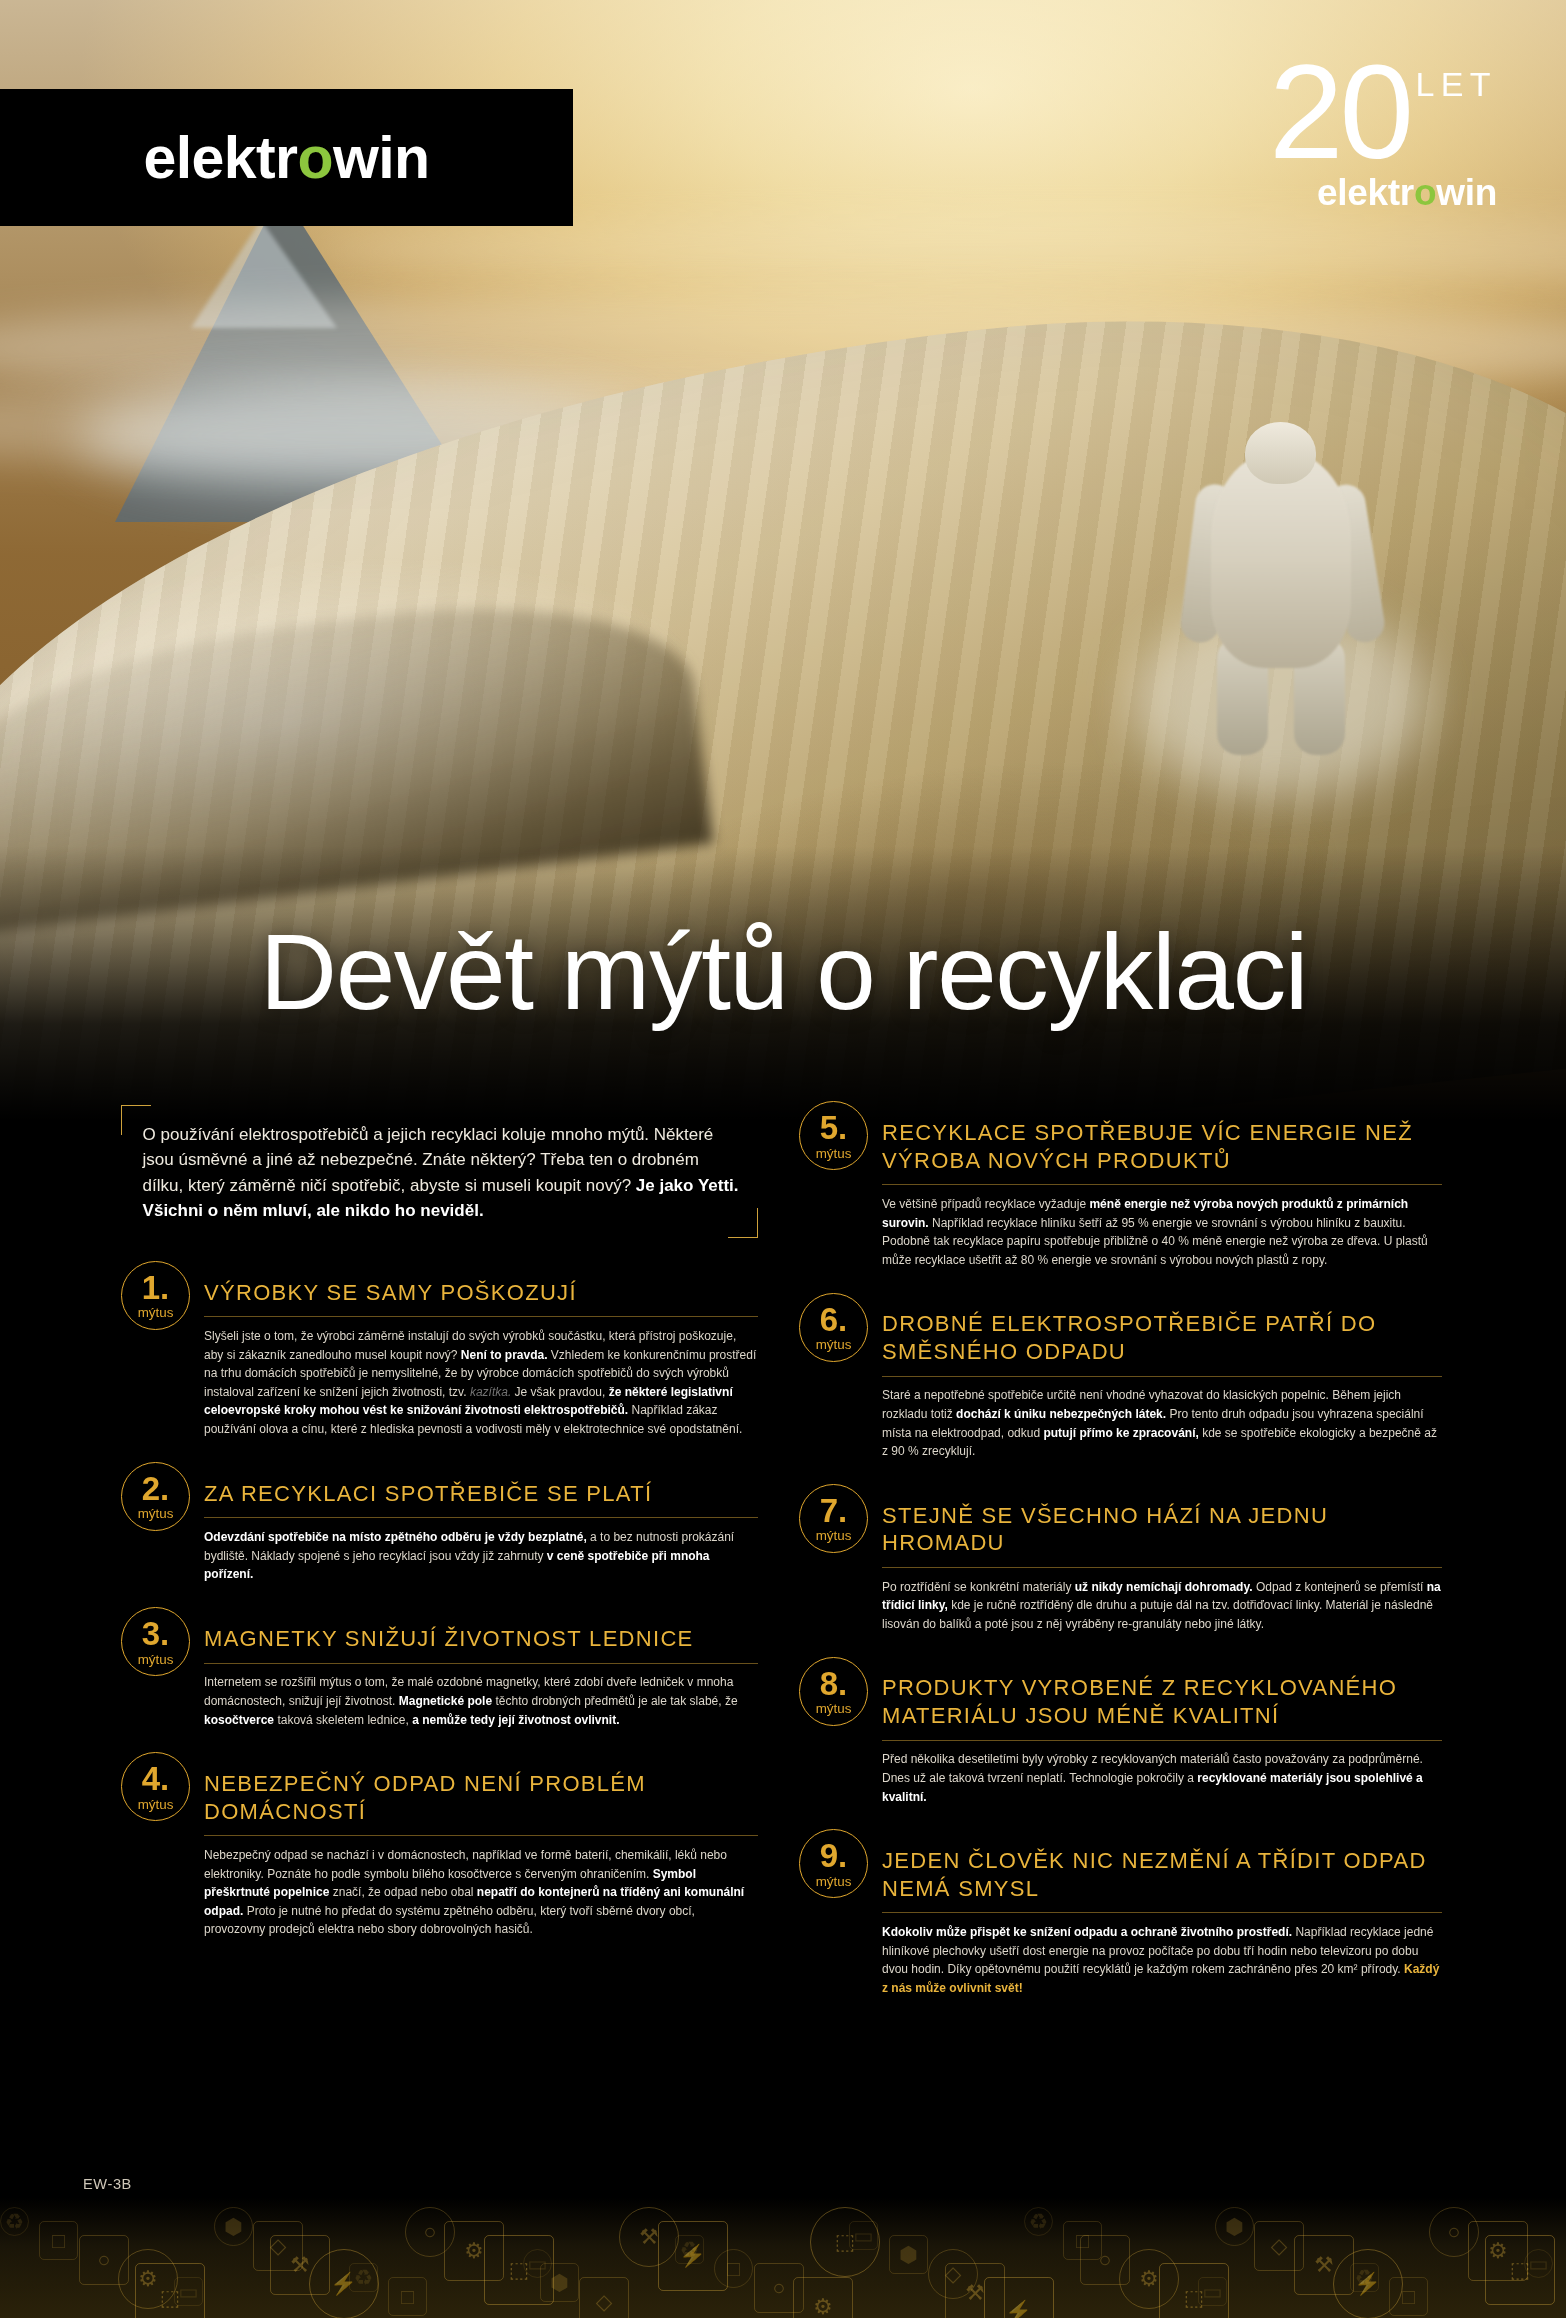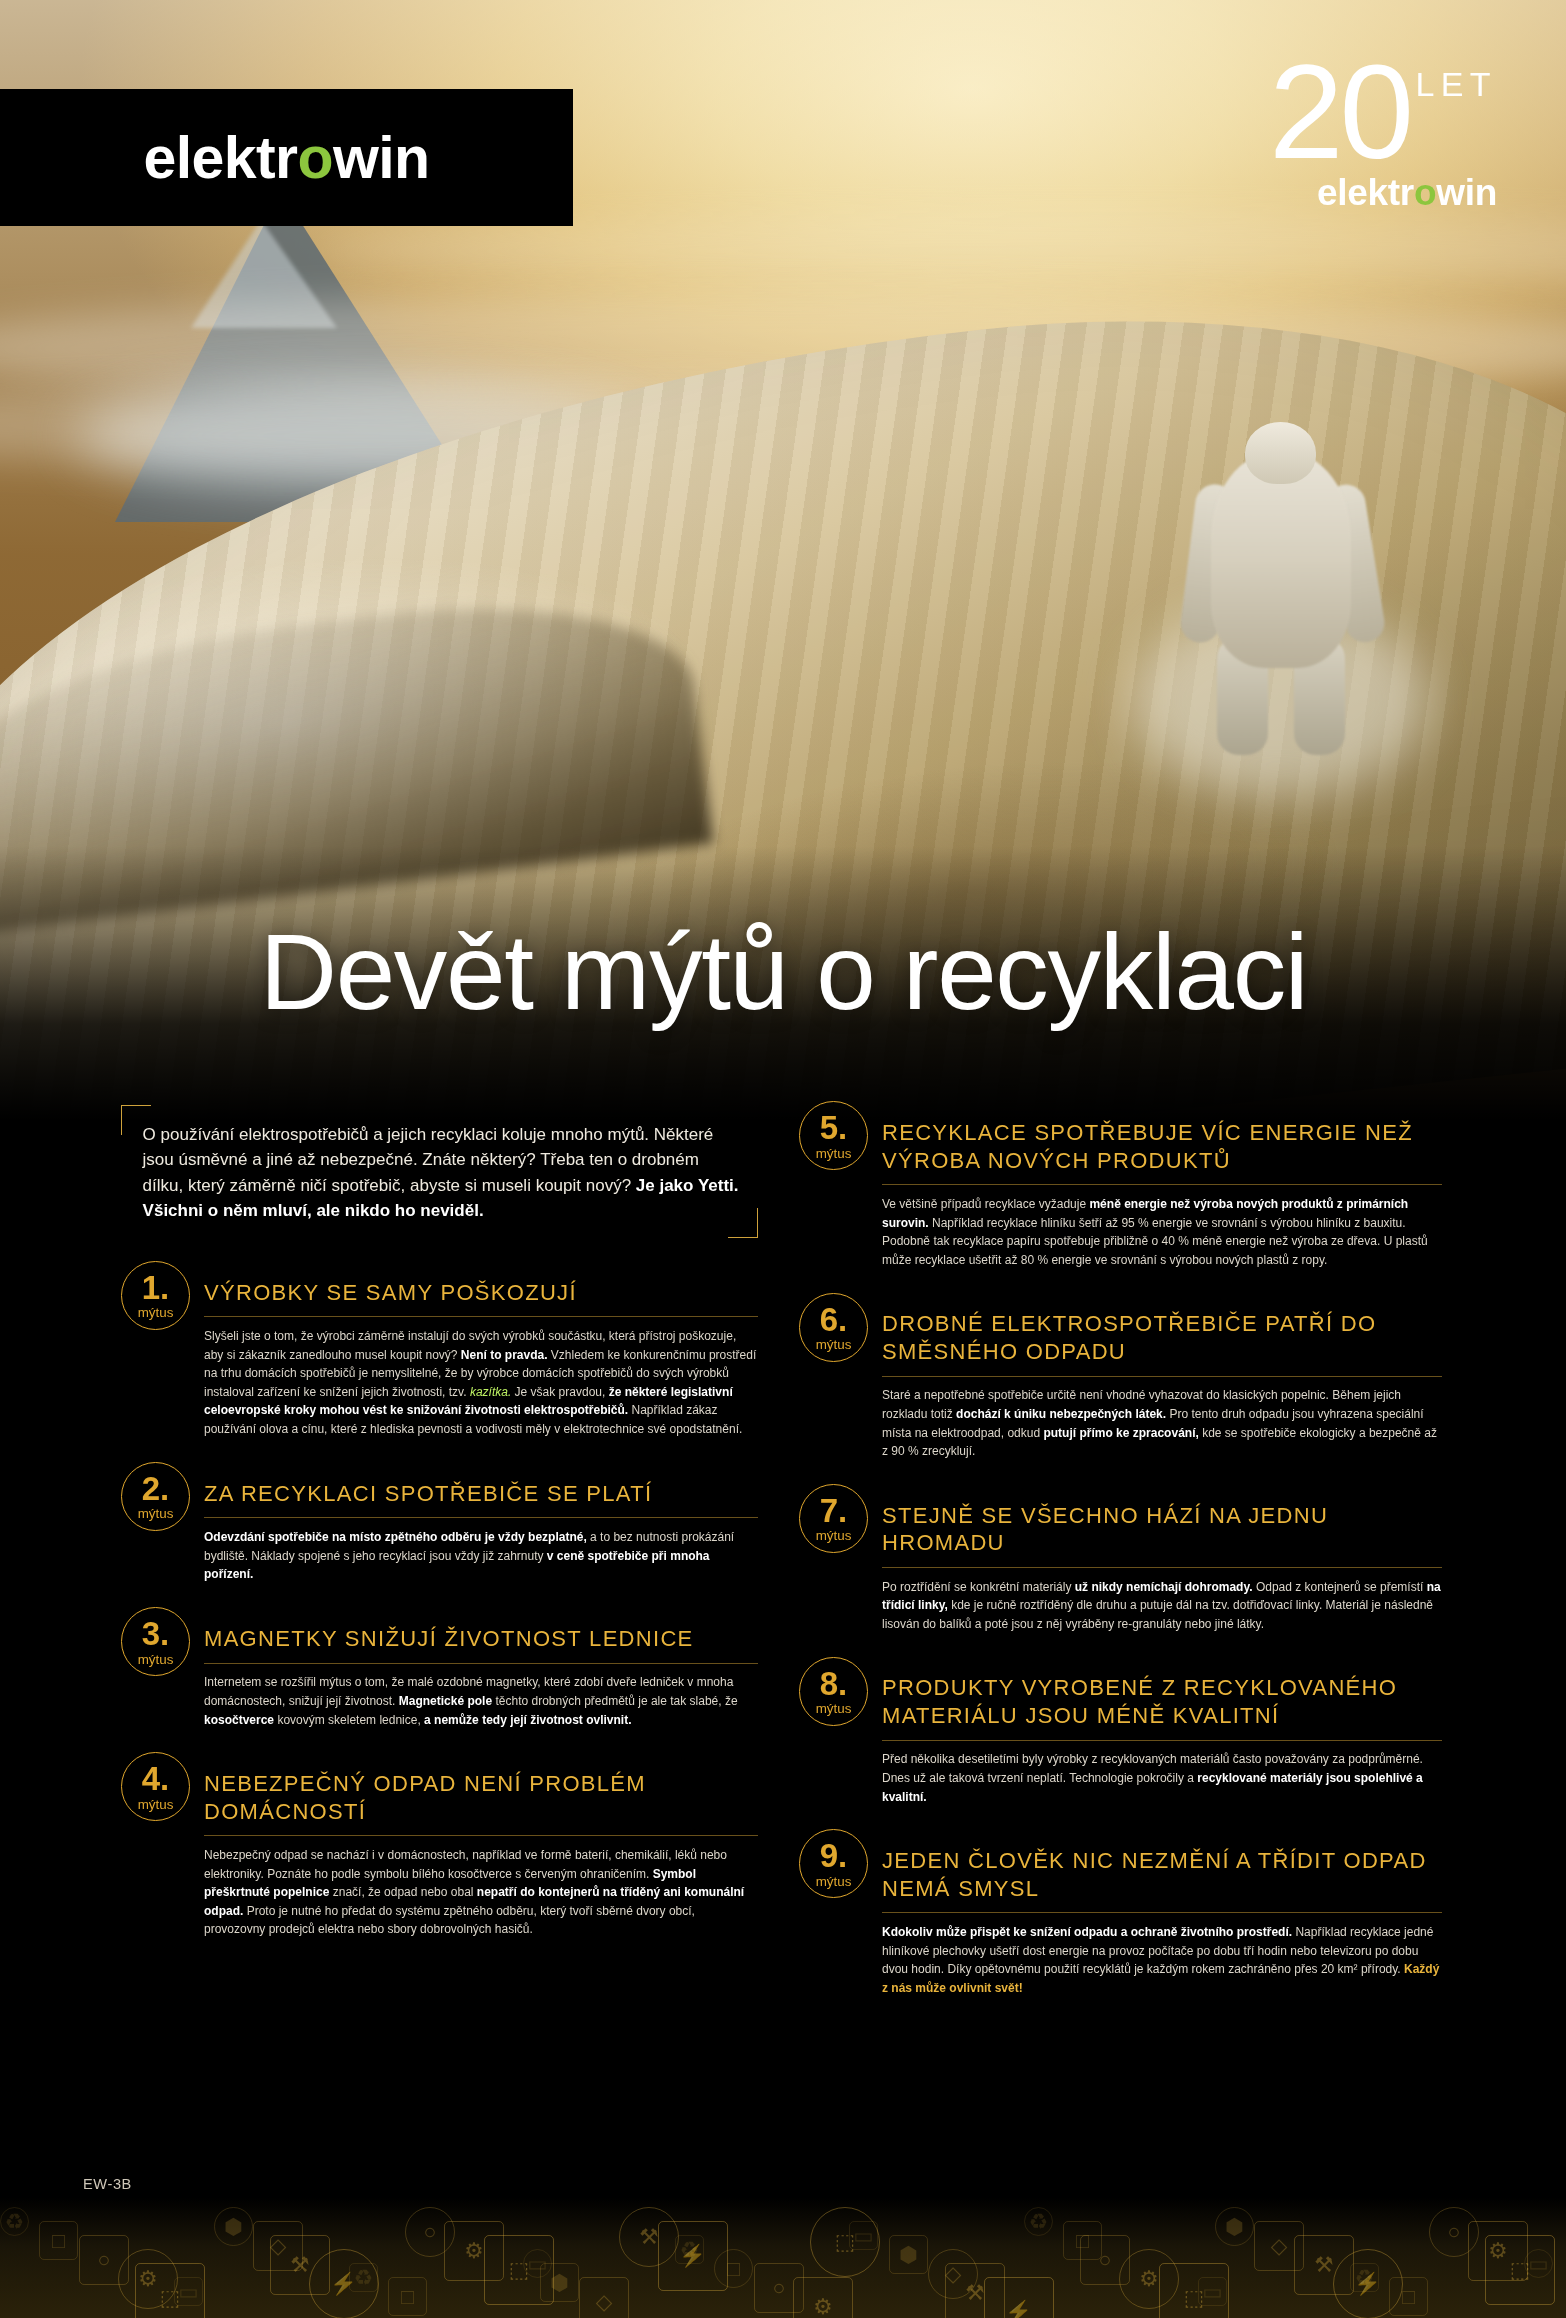--- a/index.html
+++ b/index.html
@@ -223,21 +223,21 @@
     padding-top: 14px;
     text-transform: uppercase;
     font-weight: 400;
   }
   .rule {
     margin: 10.2px 0 10.2px 0;
     height: 0.6px; background: rgba(233,180,60,0.45);
   }
   .myth-body { font-size: 12px; line-height: 1.55; color: #ddd7cb; }
   .myth-body b { color: #fff; }
-  .myth-body i { color: #bef264; }
+  .myth-body i { color: #737373; }
   .hl-gold { color: #e9b43c; font-weight: 700; }
 
   
   .col-right .myth:first-child { margin-top: 0; }
 
   
   .footer-code {
     position: absolute; left: 83px; bottom: 127px;
     color: #cfc7b8; font-size: 14.6px; letter-spacing: 0.6px;
   }
@@ -329,21 +329,21 @@
             <div class="rule"></div>
             <p class="myth-body"><b>Odevzdání spotřebiče na místo zpětného odběru je vždy bezplatné,</b><span> a to bez nutnosti prokázání bydliště. Náklady spojené s jeho recyklací jsou vždy již zahrnuty </span><b>v ceně spotřebiče při mnoha pořízení.</b></p>
           </div>
           <div class="myth">
             <div class="badge">
               <span class="num">3.</span>
               <span class="lbl">mýtus</span>
             </div>
             <div class="myth-title">MAGNETKY SNIŽUJÍ ŽIVOTNOST LEDNICE</div>
             <div class="rule"></div>
-            <p class="myth-body"><span>Internetem se rozšířil mýtus o tom, že malé ozdobné magnetky, které zdobí dveře ledniček v mnoha domácnostech, snižují její životnost. </span><b>Magnetické pole</b><span> těchto drobných předmětů je ale tak slabé, že </span><b>kosočtverce</b><span> kovovým skeletem lednice, </span><b>a nemůže tedy její životnost ovlivnit.</b></p>
+            <p class="myth-body"><span>Internetem se rozšířil mýtus o tom, že malé ozdobné magnetky, které zdobí dveře ledniček v mnoha domácnostech, snižují její životnost. </span><b>Magnetické pole</b><span> těchto drobných předmětů je ale tak slabé, že </span><b>kosočtverce</b><span> taková skeletem lednice, </span><b>a nemůže tedy její životnost ovlivnit.</b></p>
           </div>
           <div class="myth">
             <div class="badge">
               <span class="num">4.</span>
               <span class="lbl">mýtus</span>
             </div>
             <div class="myth-title">NEBEZPEČNÝ ODPAD NENÍ PROBLÉM DOMÁCNOSTÍ</div>
             <div class="rule"></div>
             <p class="myth-body"><span>Nebezpečný odpad se nachází i v domácnostech, například ve formě baterií, chemikálií, léků nebo elektroniky. Poznáte ho podle symbolu bílého kosočtverce s červeným ohraničením. </span><b>Symbol přeškrtnuté popelnice</b><span> značí, že odpad nebo obal </span><b>nepatří do kontejnerů na tříděný ani komunální odpad.</b><span> Proto je nutné ho předat do systému zpětného odběru, který tvoří sběrné dvory obcí, provozovny prodejců elektra nebo sbory dobrovolných hasičů.</span></p>
           </div>

